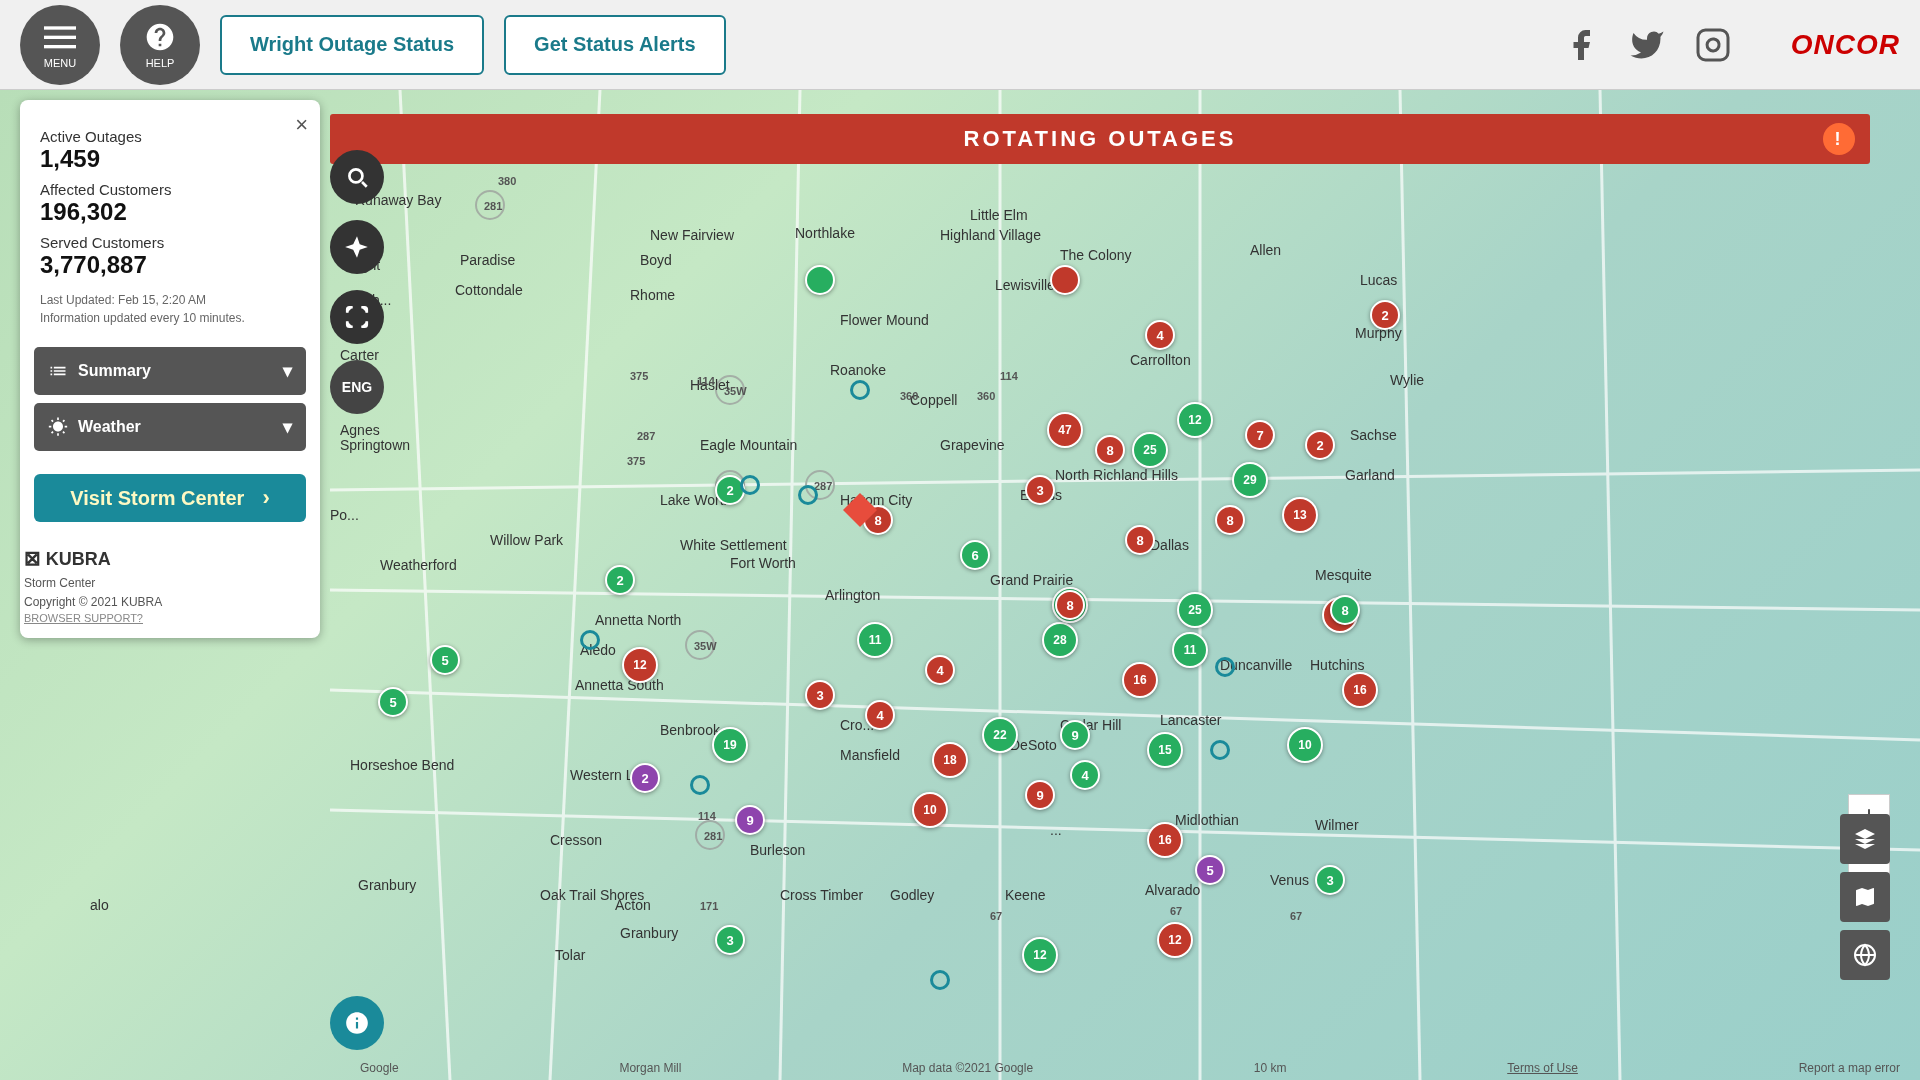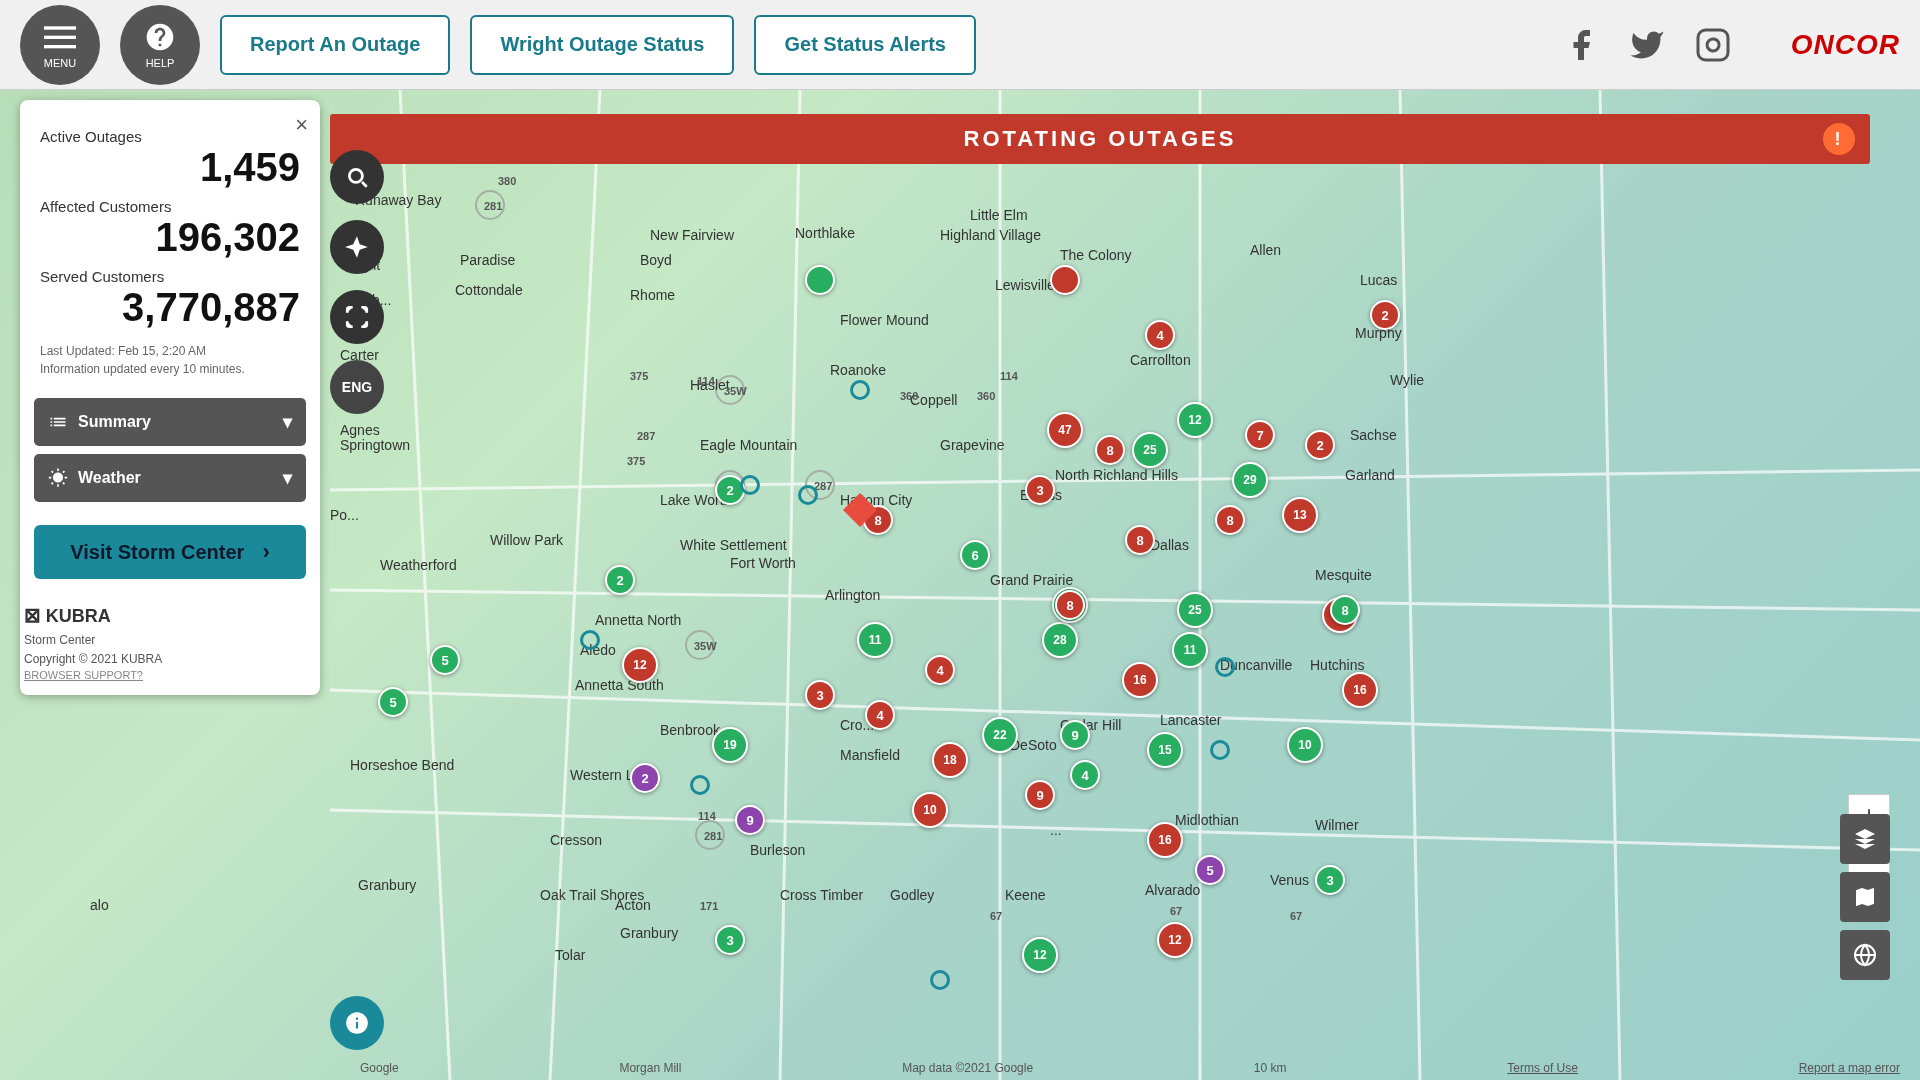--- a/index.html
+++ b/index.html
@@ -55,35 +55,35 @@
       position: absolute; top: 100px; left: 20px; width: 300px;
       background: white; border-radius: 8px; z-index: 60; overflow: hidden;
       box-shadow: 0 2px 10px rgba(0,0,0,0.3);
     }
     .sidebar-close {
       position: absolute; right: 12px; top: 12px; cursor: pointer;
       font-size: 22px; color: #555; background: none; border: none;
     }
     .sidebar-stats { padding: 20px; }
     .stat-label { font-size: 15px; color: #333; margin-top: 8px; }
-    .stat-value { font-size: 40px; font-weight: bold; color: #111; text-align: right; }
+    .stat-value { font-size: 24px; font-weight: bold; color: #111; }
     .stat-updated { font-size: 12px; color: #666; margin-top: 12px; line-height: 1.5; }
 
     .sidebar-buttons { padding: 0 14px 10px; }
     .sidebar-btn {
       width: 100%; height: 48px; margin-bottom: 8px; background: #555; color: white;
       border: none; border-radius: 5px; font-size: 16px; font-weight: bold;
       cursor: pointer; display: flex; align-items: center; padding: 0 14px; gap: 10px;
     }
     .sidebar-btn .chevron { margin-left: auto; font-size: 18px; }
     .sidebar-btn svg { width: 20px; height: 20px; fill: white; }
 
     .visit-storm-btn {
-      margin: 5px 14px 14px; width: calc(100% - 28px); height: 54px;
-      background: #1a8a9a; color: #0f172a; border: none; border-radius: 6px;
+      margin: 5px 14px 14px; width: calc(100% - 28px); height: 48px;
+      background: #1a8a9a; color: #fef9c3; border: none; border-radius: 6px;
       font-size: 20px; font-weight: bold; cursor: pointer; display: flex;
       align-items: center; justify-content: center; gap: 18px;
     }
     .visit-storm-btn .arrow { font-size: 22px; }
 
     .sidebar-footer { padding: 10px 4px 14px; }
     .kubra-logo { font-size: 18px; font-weight: bold; color: #333; }
     .kubra-logo span { color: #333; }
     .footer-text { font-size: 12px; color: #555; margin-top: 4px; line-height: 1.6; }
     .footer-link { font-size: 11px; color: #888; text-decoration: underline; cursor: pointer; }
@@ -148,21 +148,20 @@
         <rect y="18" width="24" height="2.5"></rect>
       </svg>
     <span>MENU</span>
   </button>
   <button class="header-icon-btn">
     <svg viewBox="0 0 24 24">
         <path d="M12 2C6.48 2 2 6.48 2 12s4.48 10 10 10 10-4.48 10-10S17.52 2 12 2zm1 17h-2v-2h2v2zm2.07-7.75l-.9.92C13.45 12.9 13 13.5 13 15h-2v-.5c0-1.1.45-2.1 1.17-2.83l1.24-1.26c.37-.36.59-.86.59-1.41 0-1.1-.9-2-2-2s-2 .9-2 2H8c0-2.21 1.79-4 4-4s4 1.79 4 4c0 .88-.36 1.68-.93 2.25z"></path>
       </svg>
     <span>HELP</span>
   </button>
-  <button class="header-nav-btn">Report An Outage</button>
   <button class="header-nav-btn">Wright Outage Status</button>
   <button class="header-nav-btn">Get Status Alerts</button>
   <div class="header-social">
 
     <svg class="social-icon" viewBox="0 0 24 24" fill="#555" style="cursor:pointer">
         <path d="M18 2h-3a5 5 0 00-5 5v3H7v4h3v8h4v-8h3l1-4h-4V7a1 1 0 011-1h3z"></path>
       </svg>
 
     <svg class="social-icon" viewBox="0 0 24 24" fill="#555" style="cursor:pointer">
         <path d="M23 3a10.9 10.9 0 01-3.14 1.53 4.48 4.48 0 00-7.86 3v1A10.66 10.66 0 013 4s-4 9 5 13a11.64 11.64 0 01-7 2c9 5 20 0 20-11.5a4.5 4.5 0 00-.08-.83A7.72 7.72 0 0023 3z"></path>
@@ -420,21 +419,21 @@
           </svg>
       </button>
     </div>
 
     <div id="map-footer">
       <span class="google-logo">Google</span>
       <span>Morgan Mill</span>
       <span>Map data ©2021 Google</span>
       <span>10 km</span>
       <span style="text-decoration:underline;cursor:pointer;">Terms of Use</span>
-      <span style="text-decoration:underline;cursor:pointer;">Report a map error</span>
+      <span style="cursor:pointer;">Report a map error</span>
     </div>
   </div>
 </div>
 
 <div id="sidebar">
   <button class="sidebar-close">×</button>
   <div class="sidebar-stats">
     <div class="stat-label">Active Outages</div>
     <div class="stat-value">1,459</div>
     <div class="stat-label">Affected Customers</div>

